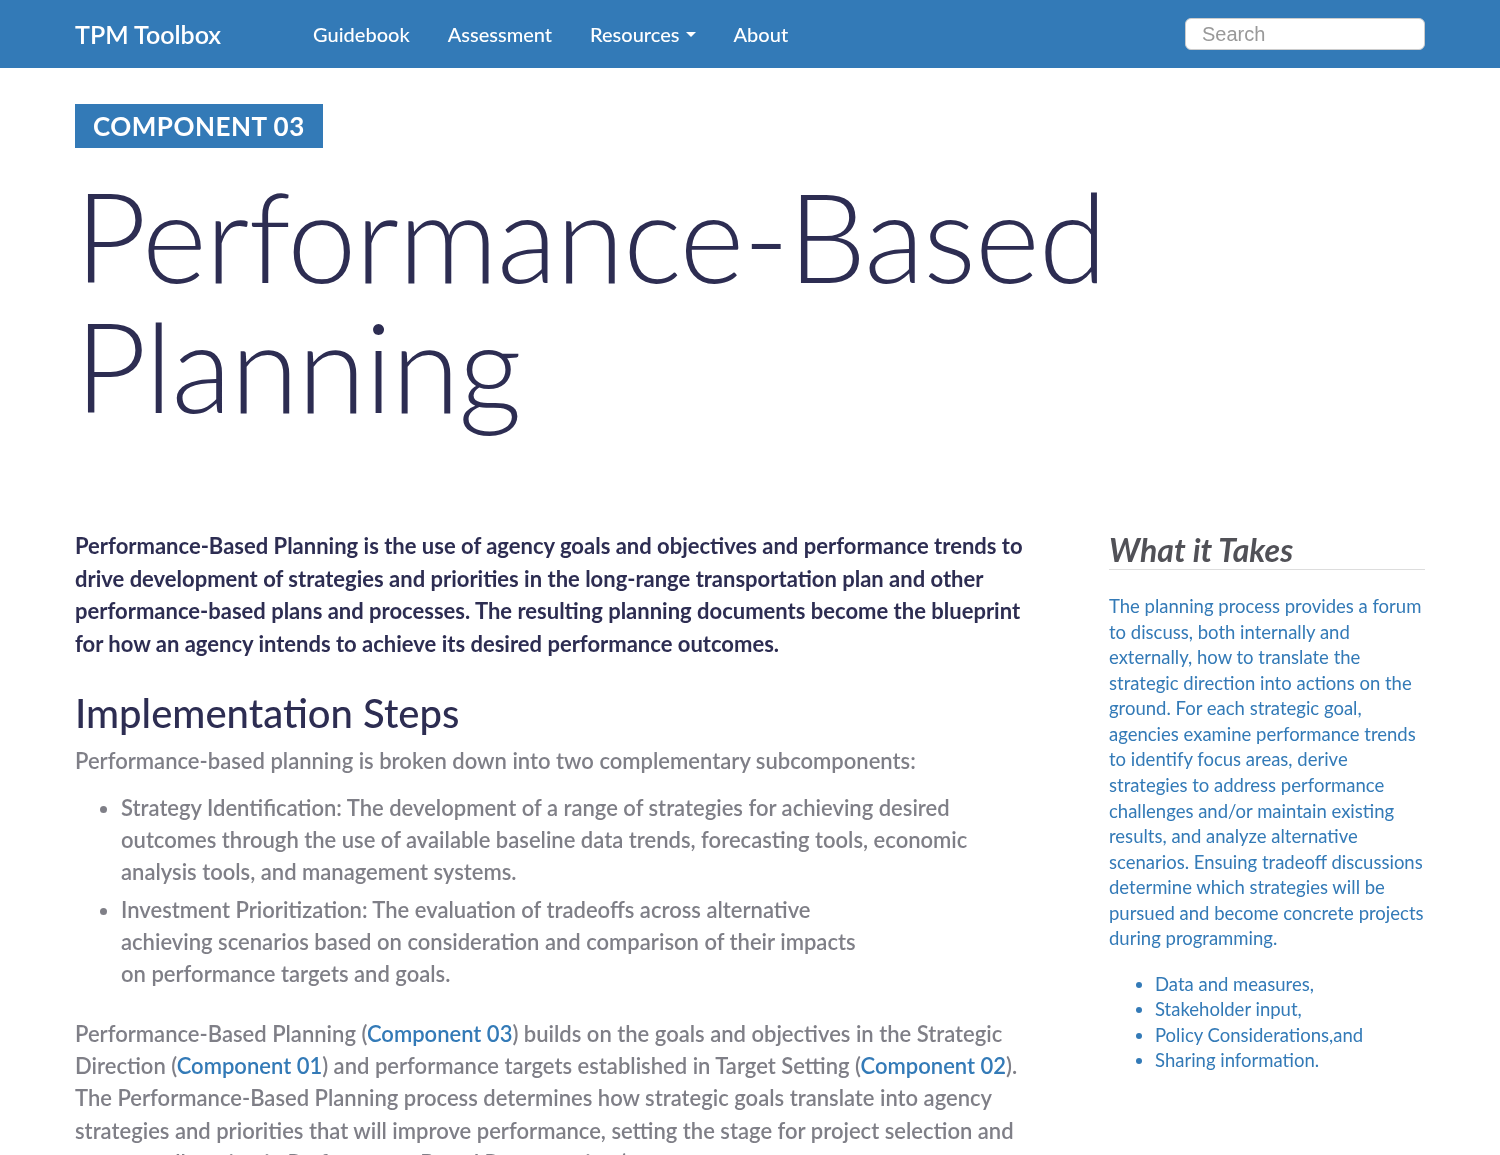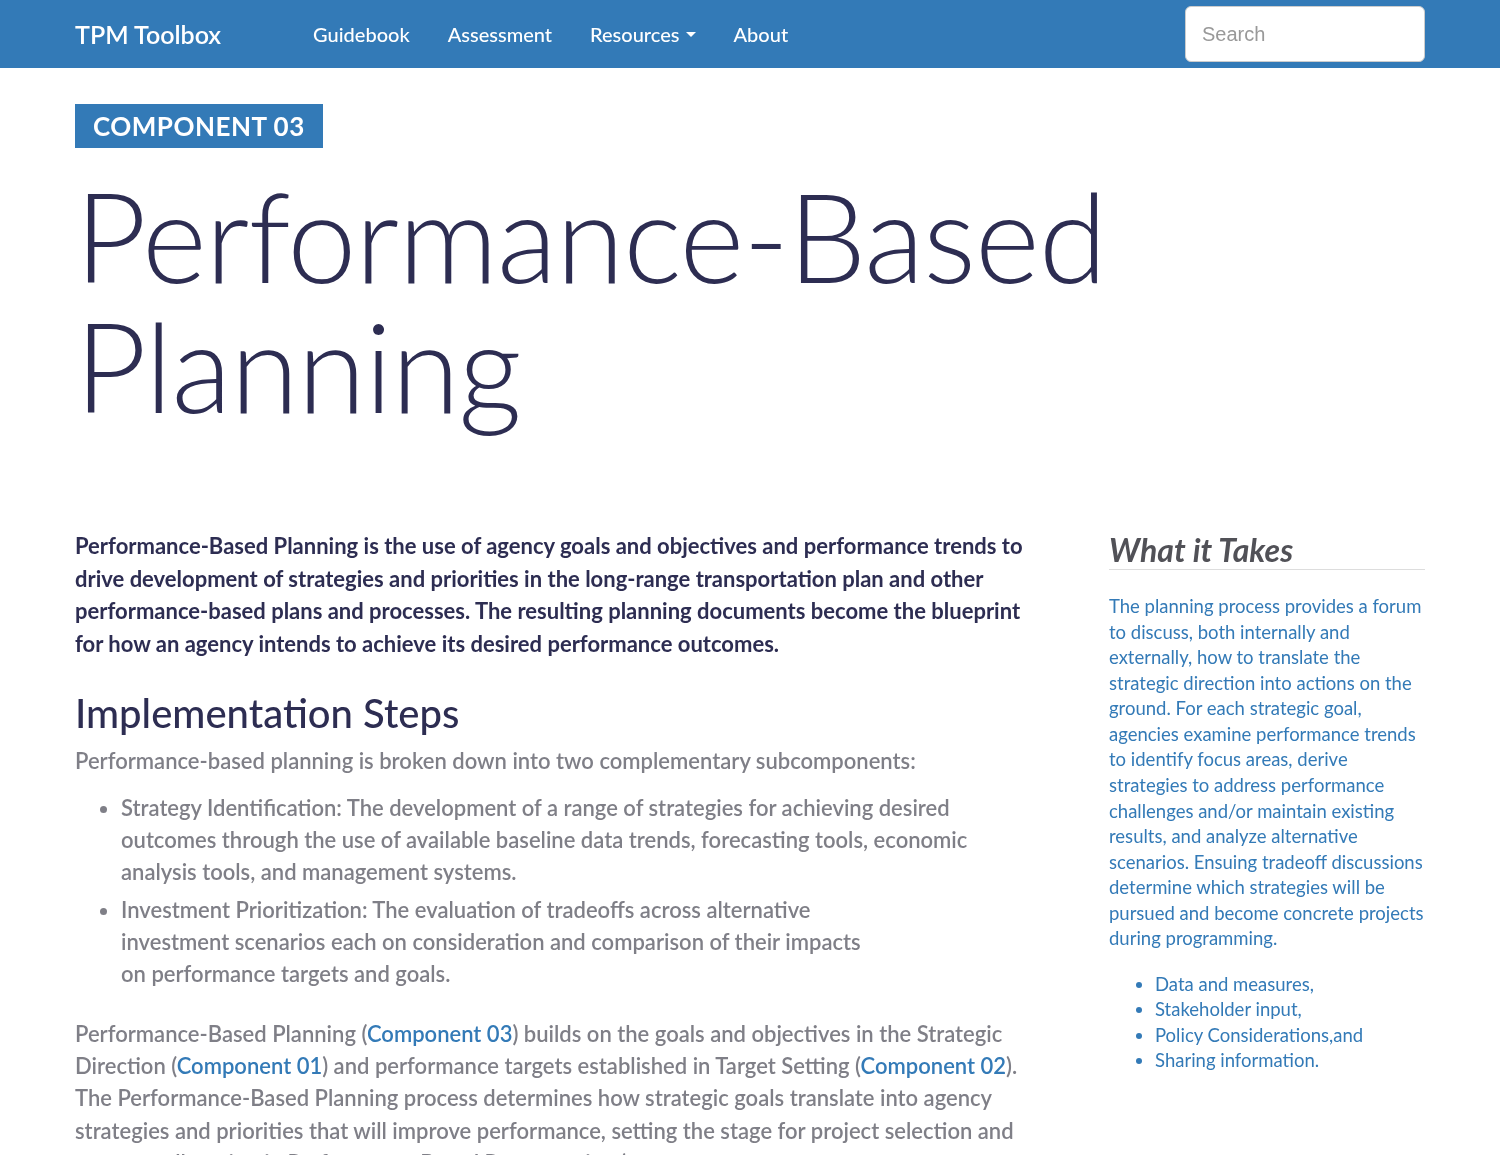--- a/index.html
+++ b/index.html
@@ -36,21 +36,21 @@
 .caret {
   width: 0; height: 0;
   border-left: 5px solid transparent;
   border-right: 5px solid transparent;
   border-top: 5px solid #fff;
   display: inline-block;
 }
 .spacer { flex: 1; }
 .search {
   width: 240px;
-  height: 56px;
+  height: 32px;
   border-radius: 6px;
   border: 1px solid #ccc;
   background: #fff;
   padding: 0 16px;
   font-size: 20px;
   color: #333;
 }
 .search::placeholder { color: #999; }
 .container { padding: 36px 75px 0 75px; }
 .badge {
@@ -155,21 +155,21 @@
   <h1 class="title">Performance-Based Planning</h1>
 
   <div class="main-row">
     <div class="left">
       <p class="lead">Performance-Based Planning is the use of agency goals and objectives and performance trends to drive development of strategies and priorities in the long-range transportation plan and other performance-based plans and processes. The resulting planning documents become the blueprint for how an agency intends to achieve its desired performance outcomes.</p>
 
       <h2 class="h2">Implementation Steps</h2>
       <p class="sub-intro">Performance-based planning is broken down into two complementary subcomponents:</p>
       <ul class="steps">
         <li>Strategy Identification: The development of a range of strategies for achieving desired outcomes through the use of available baseline data trends, forecasting tools, economic analysis tools, and management systems.</li>
-        <li style="max-width:760px;">Investment Prioritization: The evaluation of tradeoffs across alternative investment scenarios each on consideration and comparison of their impacts on performance targets and goals.</li>
+        <li style="max-width:760px;">Investment Prioritization: The evaluation of tradeoffs across alternative achieving scenarios based on consideration and comparison of their impacts on performance targets and goals.</li>
       </ul>
 
       <p class="connection-para">
         <span>Performance-Based Planning (</span><span class="link">Component 03</span><span>) builds on the goals and objectives in the Strategic Direction (</span><span class="link">Component 01</span><span>) and performance targets established in Target Setting (</span><span class="link">Component 02</span><span>). The Performance-Based Planning process determines how strategic goals translate into agency strategies and priorities that will improve performance, setting the stage for project selection and resource allocation in Performance-Based Programming (</span>
       </p>
     </div>
 
     <div class="right">
       <h2 class="side-h2">What it Takes</h2>
       <p class="side-p">The planning process provides a forum to discuss, both internally and externally, how to translate the strategic direction into actions on the ground. For each strategic goal, agencies examine performance trends to identify focus areas, derive strategies to address performance challenges and/or maintain existing results, and analyze alternative scenarios. Ensuing tradeoff discussions determine which strategies will be pursued and become concrete projects during programming.</p>

